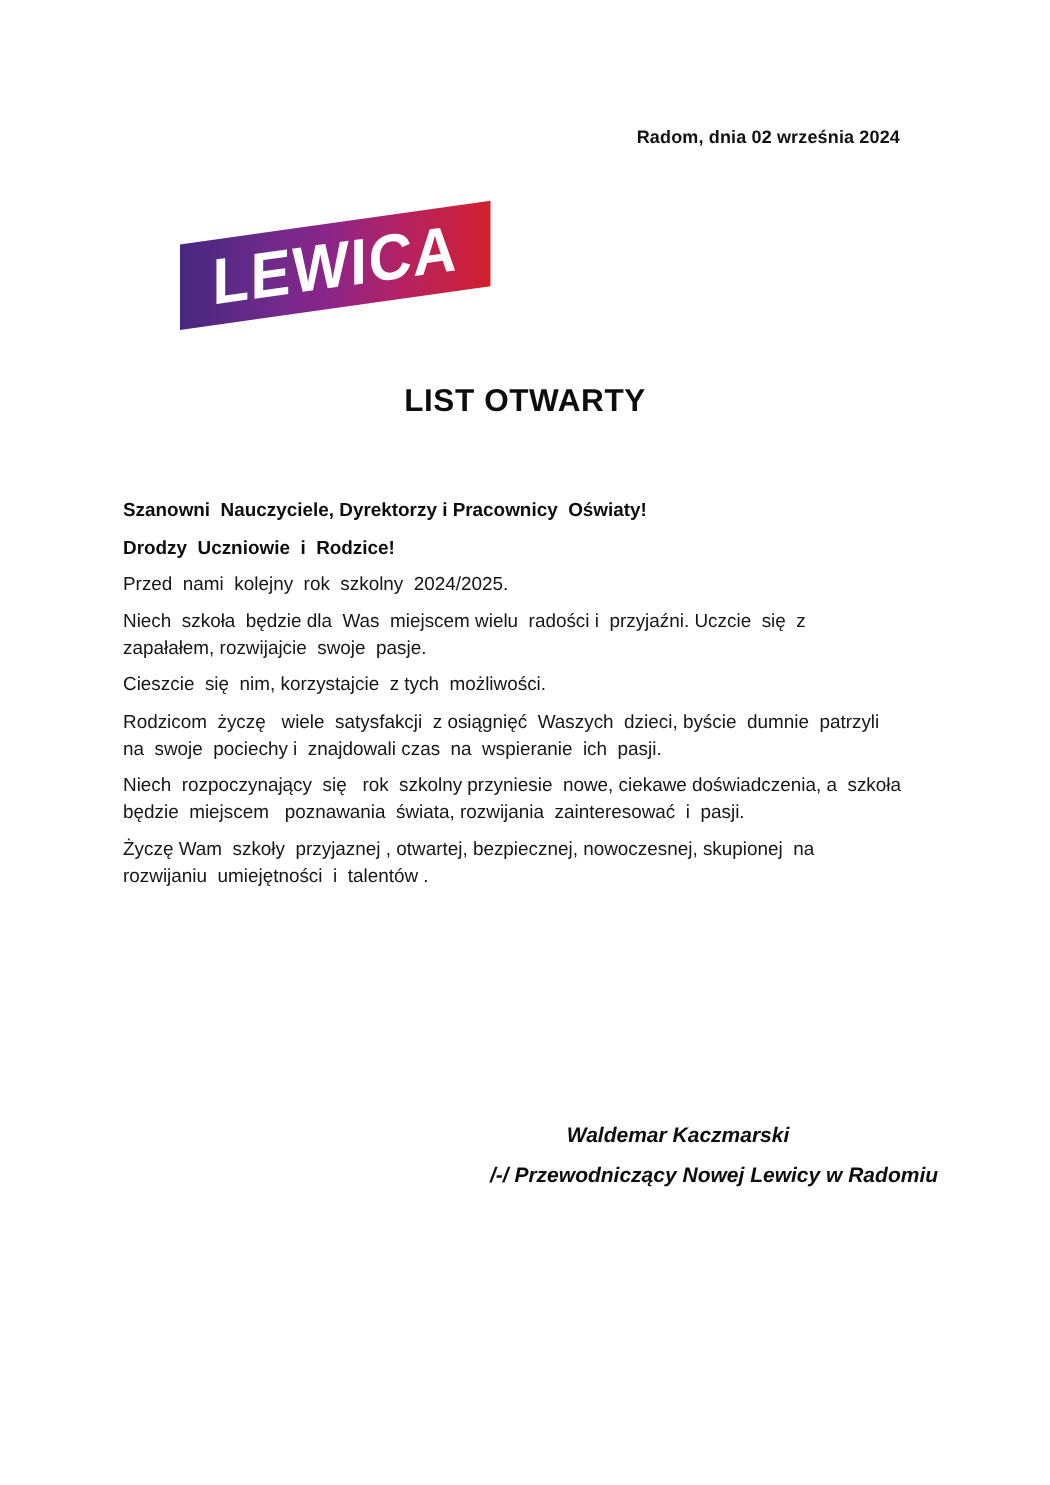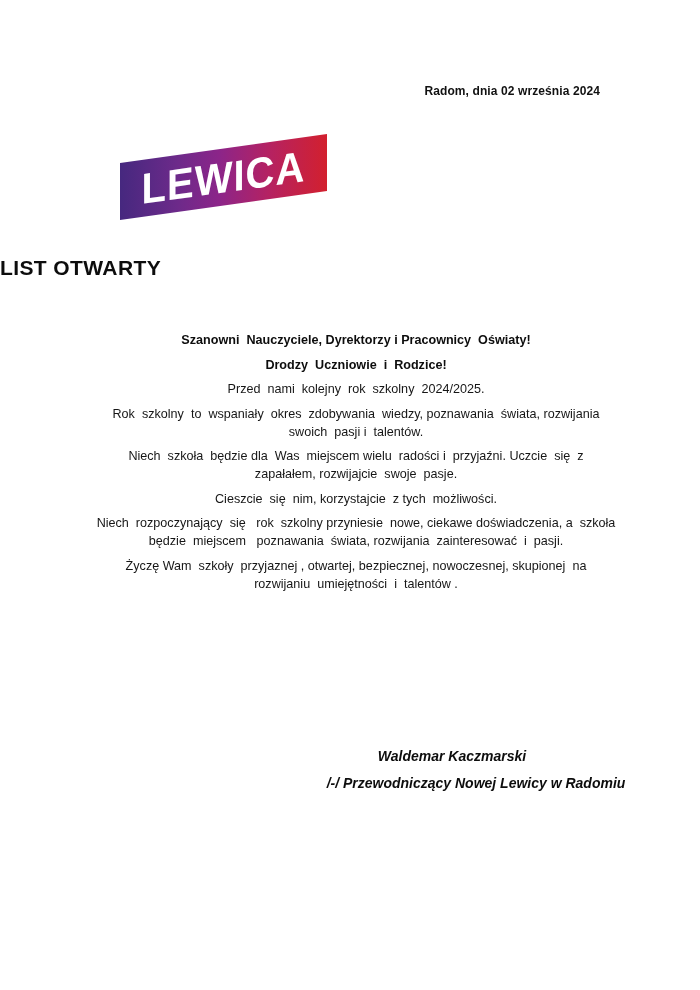--- a/index.html
+++ b/index.html
@@ -48,39 +48,38 @@
     transform: scaleY(1.08);
     line-height: 1;
     white-space: nowrap;
   }
   .letter-title {
     position: absolute;
     top: 256px;
     left: 0;
     width: 100%;
     margin: 0;
-    text-align: left;
+    text-align: center;
     font-size: 21px;
     font-weight: bold;
     letter-spacing: 0.4px;
     color: #0d0d0d;
   }
   .content {
     position: absolute;
     left: 82px;
     top: 331px;
     width: 548px;
   }
   .para {
     margin: 0 0 6.5px 0;
     font-size: 12.6px;
     line-height: 18px;
     white-space: pre;
     color: #161616;
-    text-align: center;
   }
   .para.bold {
     font-weight: bold;
     color: #0d0d0d;
   }
   .signature {
     position: absolute;
     left: 320px;
     top: 748px;
     width: 312px;
@@ -112,25 +111,25 @@
   <div class="logo">
     <span class="logo-text">LEWICA</span>
   </div>
 
   <h1 class="letter-title">LIST OTWARTY</h1>
 
   <div class="content">
     <p class="para bold">Szanowni  Nauczyciele, Dyrektorzy i Pracownicy  Oświaty!</p>
     <p class="para bold">Drodzy  Uczniowie  i  Rodzice!</p>
     <p class="para">Przed  nami  kolejny  rok  szkolny  2024/2025.</p>
-    <p class="para">Rok  szkolny  to  wspaniały  okres  zdobywania  wiedzy, poznawania  świata, rozwijania
-swoich  pasji i  talentów.</p>
     <p class="para">Niech  szkoła  będzie dla  Was  miejscem wielu  radości i  przyjaźni. Uczcie  się  z
 zapałałem, rozwijajcie  swoje  pasje.</p>
     <p class="para">Cieszcie  się  nim, korzystajcie  z tych  możliwości.</p>
+    <p class="para">Rodzicom  życzę   wiele  satysfakcji  z osiągnięć  Waszych  dzieci, byście  dumnie  patrzyli
+na  swoje  pociechy i  znajdowali czas  na  wspieranie  ich  pasji.</p>
     <p class="para">Niech  rozpoczynający  się   rok  szkolny przyniesie  nowe, ciekawe doświadczenia, a  szkoła
 będzie  miejscem   poznawania  świata, rozwijania  zainteresować  i  pasji.</p>
     <p class="para">Życzę Wam  szkoły  przyjaznej , otwartej, bezpiecznej, nowoczesnej, skupionej  na
 rozwijaniu  umiejętności  i  talentów .</p>
   </div>
 
   <div class="signature">
     <span class="sig-name">Waldemar Kaczmarski</span>
     <span class="sig-title">/-/ Przewodniczący Nowej Lewicy w Radomiu</span>
   </div>

